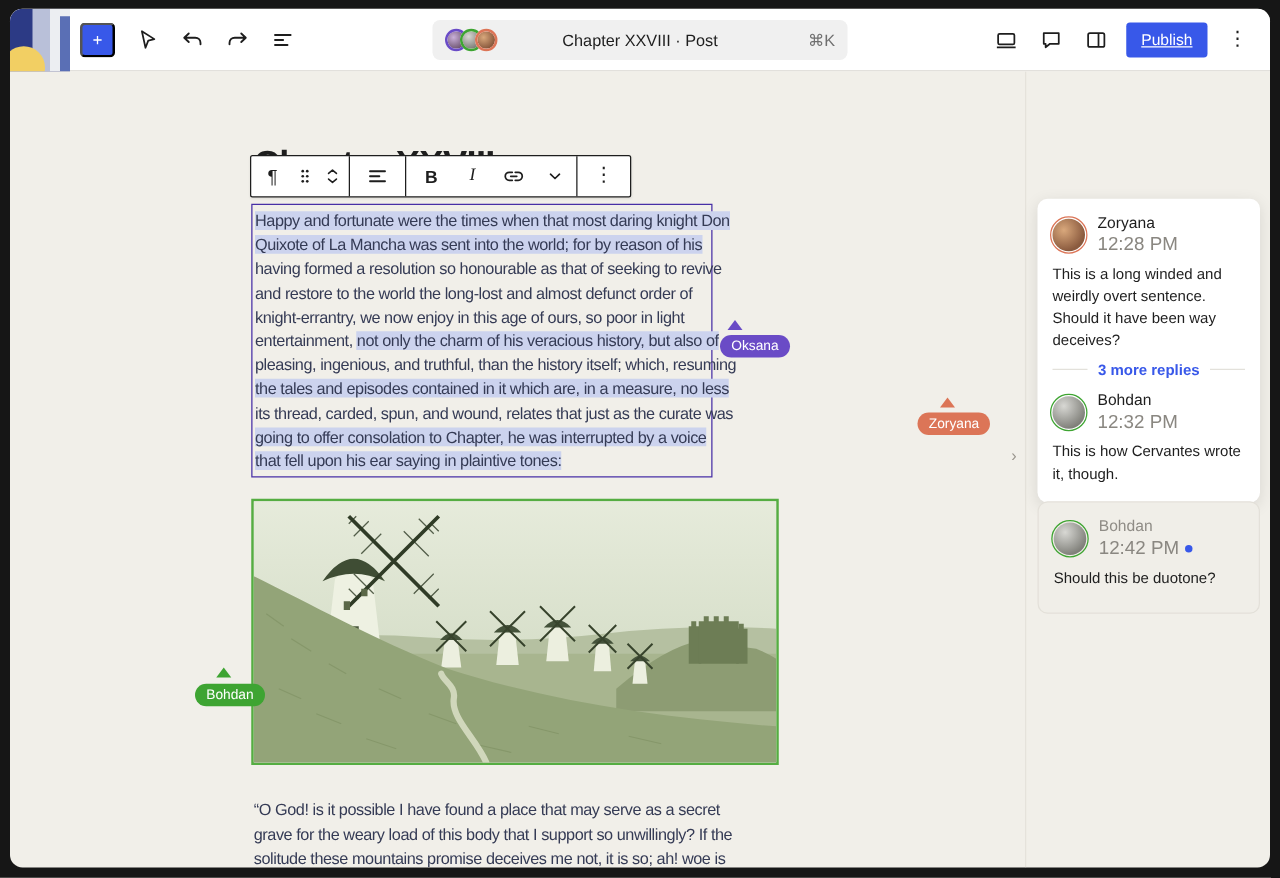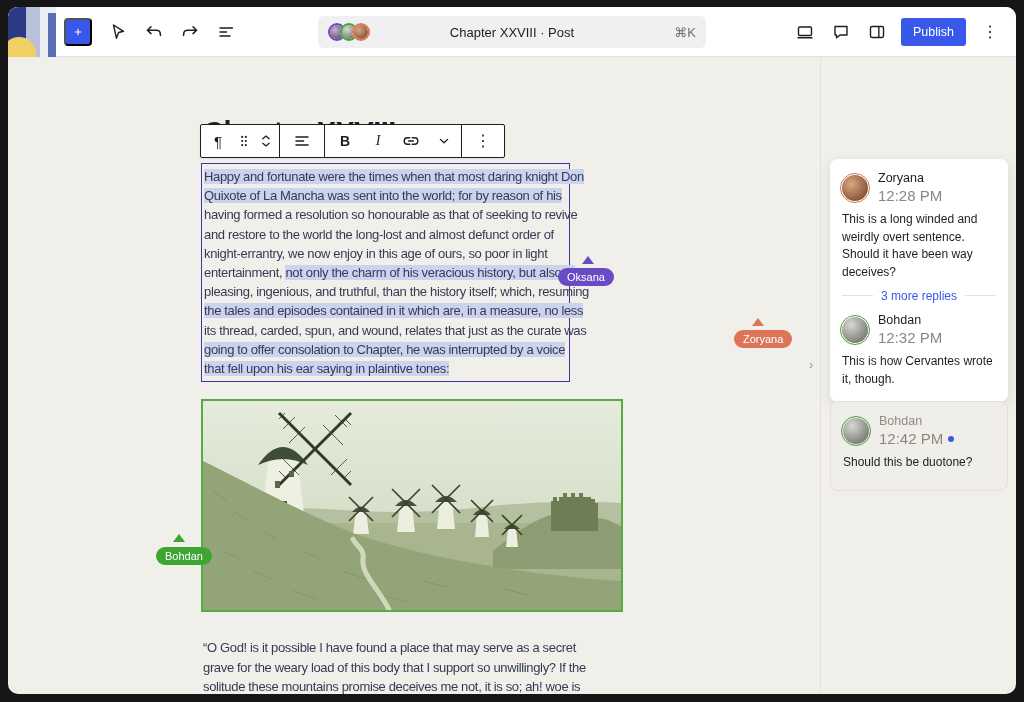--- a/index.html
+++ b/index.html
@@ -13,30 +13,30 @@
   .logo{position:absolute;left:0;top:0;width:48px;height:50px;overflow:hidden;background:#2c3a85;}
   .logo .col1{position:absolute;left:18px;top:0;width:14px;height:50px;background:#b9c0d9;}
   .logo .col2{position:absolute;left:32px;top:0;width:16px;height:50px;background:#eceef2;}
   .logo .col3{position:absolute;left:40px;top:6px;width:8px;height:44px;background:#5a6fb5;}
   .logo .sun{position:absolute;left:-6px;bottom:-14px;width:34px;height:34px;border-radius:50%;background:#f2cf63;}
   .ltools{display:flex;align-items:center;gap:4px;margin-left:56px;}
   .tbtn{width:32px;height:32px;display:flex;align-items:center;justify-content:center;
     border-radius:4px;background:transparent;border:none;padding:0;cursor:pointer;}
   .inserter{width:28px;height:28px;background:#3858e9;border-radius:4px;display:flex;
     align-items:center;justify-content:center;margin-right:6px;}
-  .docbar{position:absolute;left:50%;transform:translateX(-50%);top:9px;width:388px;height:32px;
+  .docbar{position:absolute;left:50%;transform:translateX(-50%);top:9px;width:332px;height:32px;
     background:#f0f0f0;border-radius:6px;display:flex;align-items:center;padding:0 10px;}
   .docbar .title{position:absolute;left:0;right:0;text-align:center;font-size:13px;color:#1e1e1e;}
   .docbar .kbd{margin-left:auto;font-size:13px;color:#6f6f6f;z-index:2;}
   .avstack{display:flex;z-index:2;}
   .av{width:18px;height:18px;border-radius:50%;border:2px solid #fff;margin-right:-6px;position:relative;}
   .av .ring{position:absolute;inset:-2px;border-radius:50%;border:2px solid;}
   .rtools{margin-left:auto;display:flex;align-items:center;gap:4px;padding-right:10px;}
   .publish{background:#3858e9;color:#fff;border:none;border-radius:3px;height:28px;
-    padding:0 12px;font-size:12.5px;font-family:"Liberation Sans",sans-serif;cursor:pointer;margin:0 4px;}
+    padding:0 12px;font-size:12.5px;font-family:"Liberation Sans",sans-serif;cursor:pointer;margin:0 4px;text-decoration:underline;}
   .kebab{font-size:16px;color:#1e1e1e;letter-spacing:0;line-height:1;}
   
   .canvas{position:absolute;top:50px;left:0;right:0;bottom:0;overflow:hidden;}
   .post-title{position:absolute;left:195px;top:40px;font-size:29px;font-weight:700;
     color:#1e1e1e;letter-spacing:-.5px;z-index:1;}
   
   .blocktb{position:absolute;left:192px;top:67px;height:34px;background:#fff;
     border:1px solid #1e1e1e;border-radius:2px;display:flex;align-items:stretch;z-index:20;
     box-shadow:0 1px 2px rgba(0,0,0,.08);}
   .tbg{display:flex;align-items:center;border-right:1px solid #1e1e1e;padding:0 2px;}
@@ -72,21 +72,21 @@
   .card2{left:822px;top:344px;background:#f0eee8;border:1px solid #e3e0d9;}
   .crow{display:flex;align-items:center;gap:10px;margin-bottom:6px;}
   .cav{width:26px;height:26px;border-radius:50%;position:relative;flex:none;}
   .cav .ring{position:absolute;inset:-2px;border-radius:50%;border:1.5px solid;}
   .cname{font-size:12.5px;color:#1e1e1e;line-height:1.25;}
   .cname.dim{color:#8f8c86;}
   .ctime{font-size:15px;color:#8a8781;line-height:1.25;display:flex;align-items:center;gap:5px;}
   .ctext{font-size:12px;color:#1e1e1e;line-height:1.45;margin-bottom:8px;}
   .replies{display:flex;align-items:center;gap:8px;margin:6px 0 10px;}
   .replies .line{flex:1;height:1px;background:#e3e1db;}
-  .replies .lbl{font-size:12px;font-weight:400;color:#3858e9;cursor:pointer;}
+  .replies .lbl{font-size:12px;font-weight:700;color:#3858e9;cursor:pointer;}
   .dot{width:6px;height:6px;border-radius:50%;background:#3858e9;display:inline-block;}
   
   .ph-zoryana{background:radial-gradient(circle at 35% 35%,#d9a87c,#8a5a3e 70%);}
   .ph-bohdan{background:radial-gradient(circle at 35% 30%,#d8d8d4,#7e7e78 75%);}
   .ph-oksana{background:radial-gradient(circle at 35% 35%,#c9b0d8,#6e5470 75%);}
   svg.icon{display:block;}
 </style>
 </head>
 <body>
 
@@ -236,21 +236,21 @@
       <div class="pline"><span>knight-errantry, we now enjoy in this age of ours, so poor in light</span><span></span></div>
       <div class="pline"><span>entertainment, </span><span class="hl">not only the charm of his veracious history, but also of</span></div>
       <div class="pline"><span>pleasing, ingenious, and truthful, than the history itself; which, resuming</span><span></span></div>
       <div class="pline"><span></span><span class="hl">the tales and episodes contained in it which are, in a measure, no less</span></div>
       <div class="pline"><span>its thread, carded, spun, and wound, relates that just as the curate was</span><span></span></div>
       <div class="pline"><span></span><span class="hl">going to offer consolation to Chapter, he was interrupted by a voice</span></div>
       <div class="pline"><span></span><span class="hl">that fell upon his ear saying in plaintive tones:</span></div>
     </div>
 
     <div class="caret" style="left:574px;top:199px;border-bottom-color:#6a4bc6"></div>
-    <div class="pill" style="left:550px;top:211px;background:#6a4bc6">Oksana</div>
+    <div class="pill" style="left:568px;top:211px;background:#6a4bc6">Oksana</div>
 
     <div class="imgblock">
       <svg width="418" height="209" viewBox="0 0 418 209">
         <defs>
           <linearGradient id="sky" x1="0" y1="0" x2="0" y2="1">
             <stop offset="0" stop-color="#e6ebdb"></stop>
               <stop offset="1" stop-color="#ccd6bd"></stop>
           </linearGradient>
         </defs>
         <rect width="418" height="209" fill="url(#sky)"></rect>

